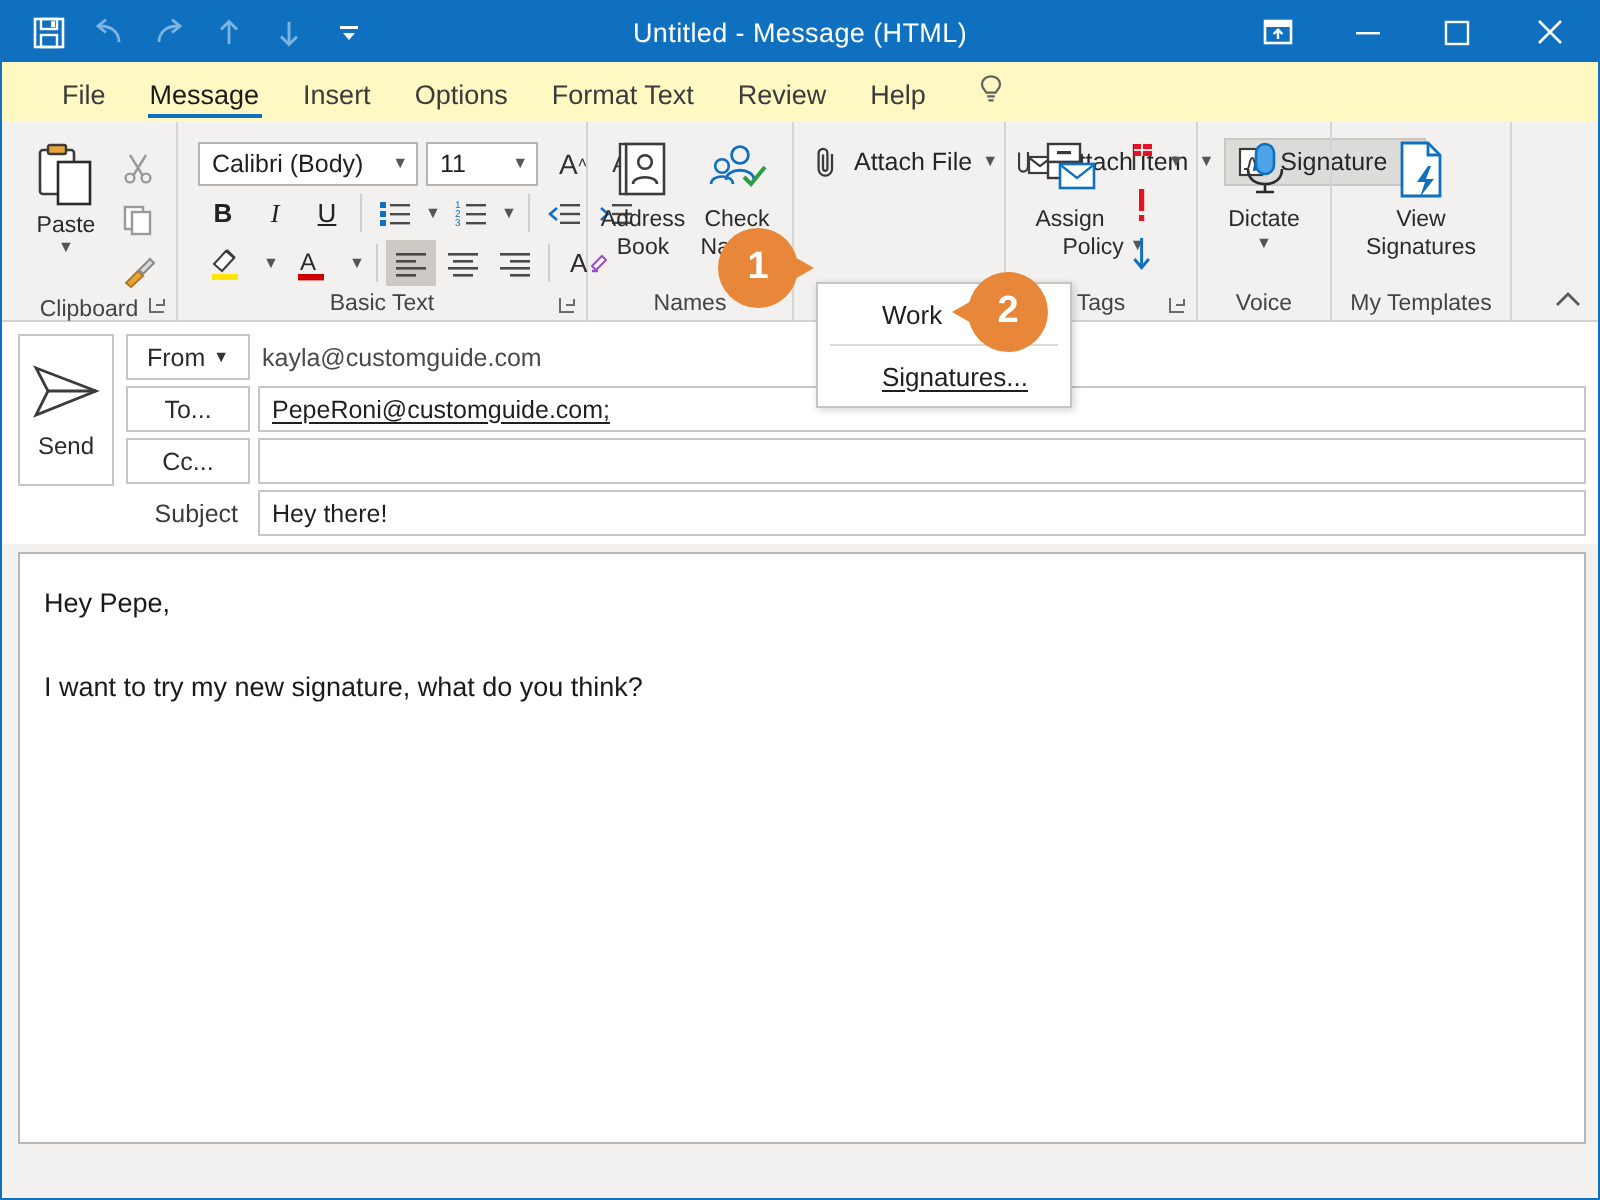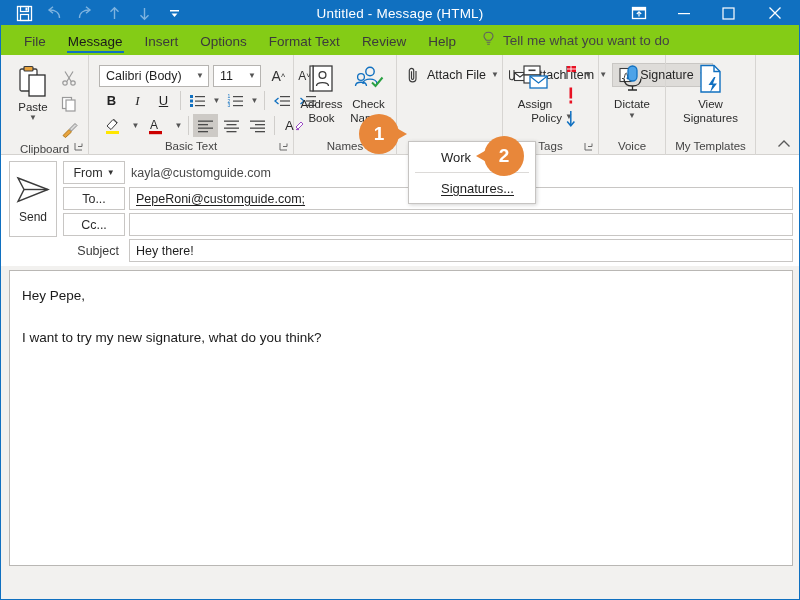--- a/index.html
+++ b/index.html
@@ -14,21 +14,21 @@
     position: relative;
     width: 800px; height: 600px;
     border: 1px solid #1070c0;
     background: #f2f1ef;
     overflow: hidden;
   }
 
   
   #titlebar {
     position: relative;
-    height: 24px;
+    height: 30px;
     background: #1070c0;
     display: flex;
     align-items: center;
     color: #ffffff;
   }
   .qat { display: flex; align-items: center; padding-left: 8px; gap: 0px; }
   .qat-btn {
     width: 30px; height: 30px;
     display: flex; align-items: center; justify-content: center;
   }
@@ -48,24 +48,24 @@
   }
   .win-btn {
     width: 45px; height: 36px;
     display: flex; align-items: center; justify-content: center;
   }
   .win-btn.close-btn { width: 48px; }
 
   
   #tabstrip {
     height: 30px;
-    background: #84cc16;
+    background: #fef9c3;
     display: flex;
     align-items: flex-end;
-    padding-left: 12px;
+    padding-left: 19px;
     font-size: 13.5px;
     color: #333333;
     position: relative;
   }
   .tab {
     padding: 3px 11px 6px 11px;
     color: #3b3b3b;
     white-space: nowrap;
     position: relative;
   }
@@ -151,21 +151,21 @@
 
   
   .bt-rows { display: flex; flex-direction: column; gap: 2px; padding: 4px 4px 0 6px; }
   .bt-row { display: flex; align-items: center; gap: 1px; }
   .combo {
     height: 22px; background: #fff; border: 1px solid #b6b4b1;
     display: flex; align-items: center; justify-content: space-between;
     padding: 0 4px 0 6px; font-size: 12.5px; color: #1f1f1f;
   }
   .combo.fontname { width: 110px; align-items: center; }
-  .combo.fontsize { width: 48px; margin-left: 3px; }
+  .combo.fontsize { width: 56px; margin-left: 3px; }
   .tbtn {
     width: 25px; height: 23px;
     display: flex; align-items: center; justify-content: center;
     font-size: 13px; color: #222;
   }
   .tbtn.wide { width: 30px; }
   .tbtn.active { background: #cdcac6; }
   .vsep { width: 1px; height: 19px; background: #d0cecb; margin: 0 3px; }
   .drop-caret { width: 11px; display:flex; align-items:center; justify-content:center; }
 
@@ -375,21 +375,20 @@
     <div class="tab">Format Text</div>
     <div class="tab">Review</div>
     <div class="tab">Help</div>
     <div class="tellme">
       <span>
         <svg width="15" height="16" viewBox="0 0 15 16">
           <path d="M7.5 1.2 C4.6 1.2 3 3.2 3 5.2 C3 7 4.4 8 5.2 9.3 L9.8 9.3 C10.6 8 12 7 12 5.2 C12 3.2 10.4 1.2 7.5 1.2 Z" fill="none" stroke="#606060" stroke-width="1.1"></path>
           <path d="M5.6 11.2 L9.4 11.2 M6.2 13.2 L8.8 13.2" stroke="#606060" stroke-width="1.1"></path>
         </svg>
       </span>
-      <span>Tell me what you want to do</span>
     </div>
   </div>
 
   <div id="ribbon">
 
     <div class="rgroup" style="width:88px">
       <div class="rgroup-body">
         <div class="clip-wrap">
           <div class="paste-col">
             <span class="ico" style="height:38px;display:flex;align-items:center;">

